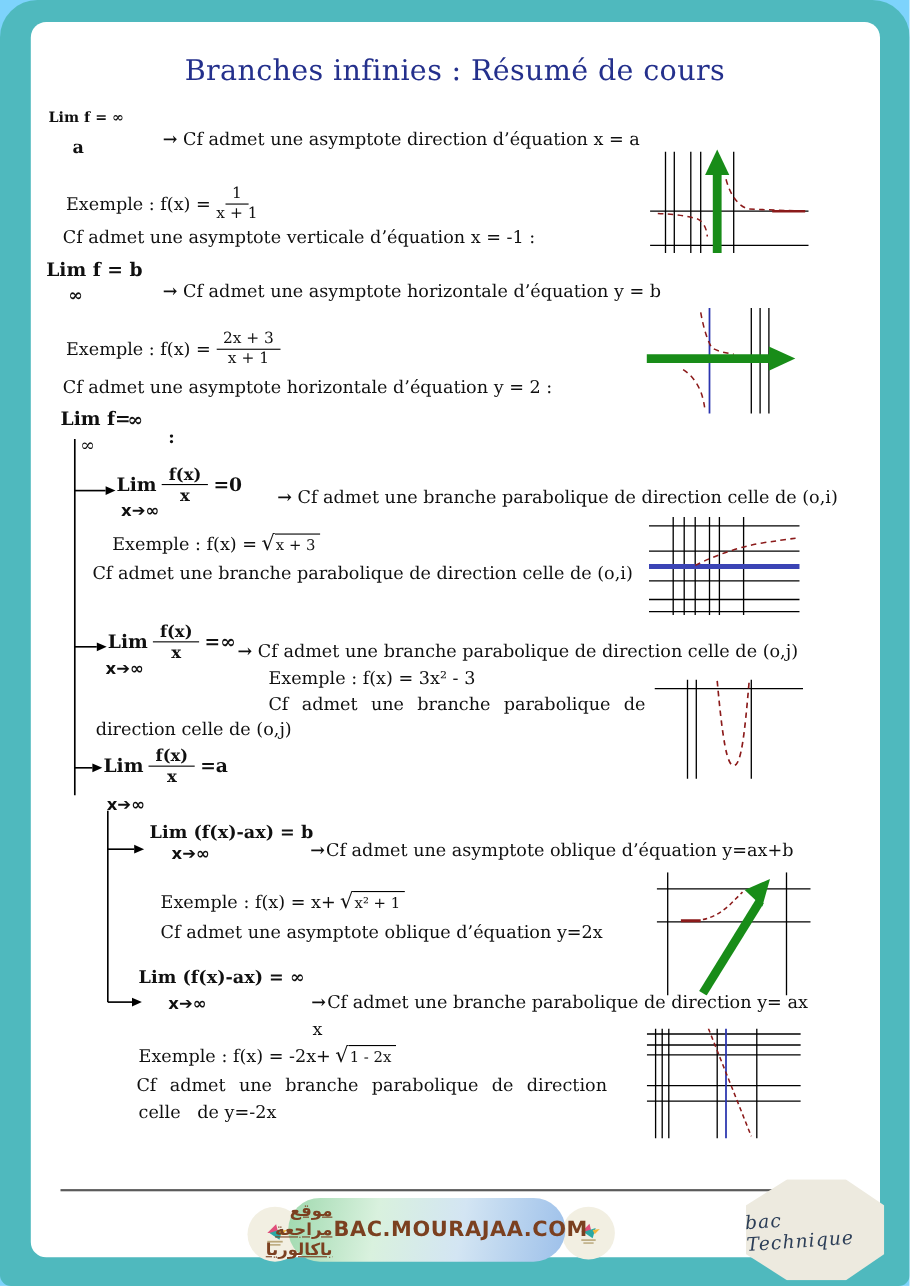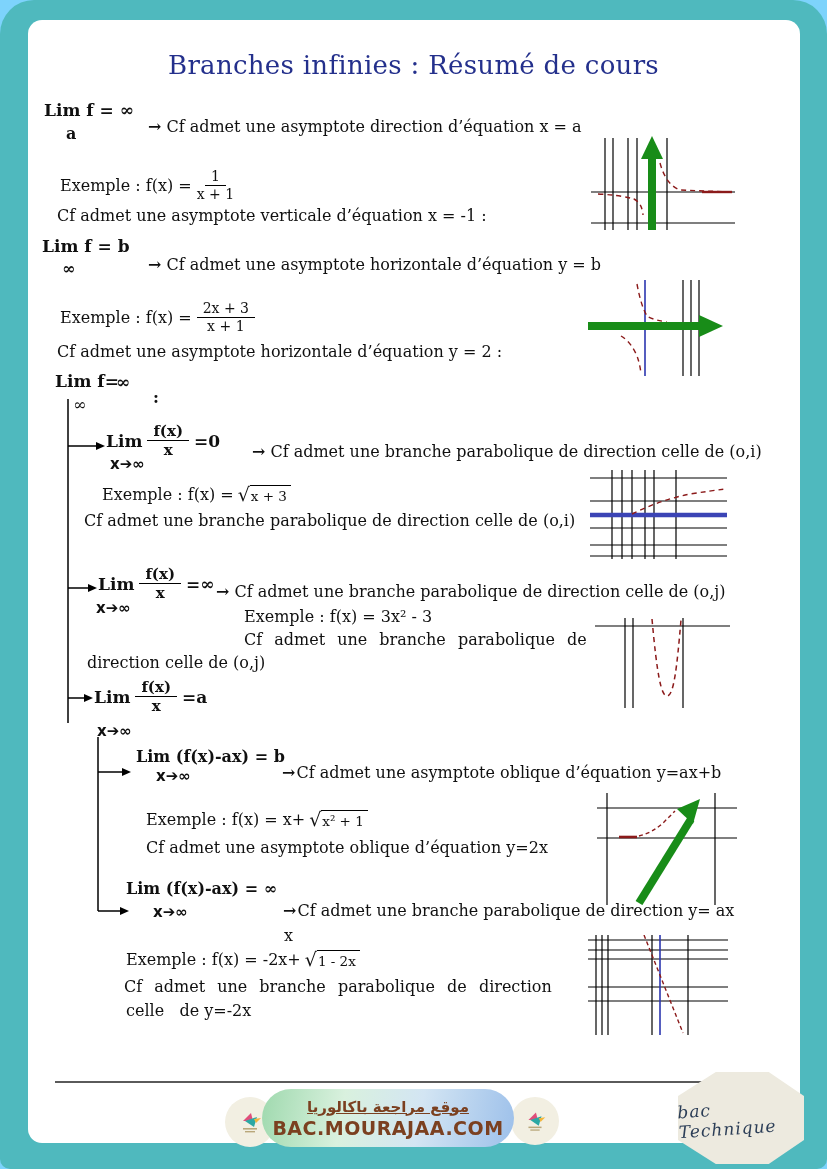--- a/index.html
+++ b/index.html
@@ -19,42 +19,42 @@
   .frac.bf{font-weight:bold;font-size:15px;}
   .sqrt{display:inline-flex;align-items:flex-start;vertical-align:middle;margin-left:4px;}
   .sqrt .rad{font-size:19px;line-height:1;}
   .sqrt .cand{border-top:1.3px solid #000;font-size:13.5px;padding:2px 4px 0 1px;}
   .wsp{word-spacing:7px;}
   .pre{white-space:pre;}
   svg{position:absolute;z-index:2;}
   .footer-line{position:absolute;left:55px;top:1081px;width:648px;height:2px;background:#5a5a5a;z-index:2;}
   .pill{position:absolute;left:262px;top:1089px;width:252px;height:58px;border-radius:30px;z-index:4;
         background:linear-gradient(100deg,#9fd9ae 0%,#d9f1de 32%,#d3e5f3 62%,#9dc0ea 100%);
-        display:flex;flex-direction:column;align-items:center;justify-content:center;gap:1px;}
+        display:flex;align-items:center;justify-content:center;gap:1px;}
   .pill .ar{font-family:"DejaVu Sans","Liberation Sans",sans-serif;direction:rtl;font-weight:bold;
         font-size:15px;color:#7b4020;text-decoration:underline;}
   .pill .site{font-family:"DejaVu Sans","Liberation Sans",sans-serif;font-weight:bold;font-size:19px;
         color:#7b4020;letter-spacing:.5px;}
   .logo-circle{position:absolute;width:50px;height:50px;border-radius:50%;background:#f2efe2;z-index:3;
         display:flex;align-items:center;justify-content:center;}
   .octagon{position:absolute;left:678px;top:1072px;width:126px;height:92px;background:#edeadf;z-index:5;
         clip-path:polygon(30% 0,72% 0,100% 26%,100% 74%,72% 100%,30% 100%,0 74%,0 26%);
         display:flex;align-items:center;justify-content:center;}
   .octagon span{font-style:italic;font-size:17px;color:#2c3e57;transform:rotate(-4deg);letter-spacing:1px;}
 </style>
 </head>
 <body>
 
 <div class="page">
   <div class="frame"></div>
   <div class="sheet"></div>
 
   <div class="title">Branches infinies : Résumé de cours</div>
 
-  <div class="t b" style="left:44px;top:100px;font-size:17px;text-align:center;">Lim f = ∞</div>
+  <div class="t b" style="left:44px;top:100px;font-size:13px;text-align:center;">Lim f = ∞</div>
   <div class="t b" style="left:66px;top:124px;font-size:16px;">a</div>
   <div class="t" style="left:148px;top:117px;">
     <span class="arr">→</span><span>Cf admet une asymptote direction d’équation x = a</span>
   </div>
   <div class="t frow" style="left:60px;top:168px;">
     <span>Exemple : f(x) =</span>
     <span class="frac">
       <span class="num">1</span>
         <span>x + 1</span>
     </span>

